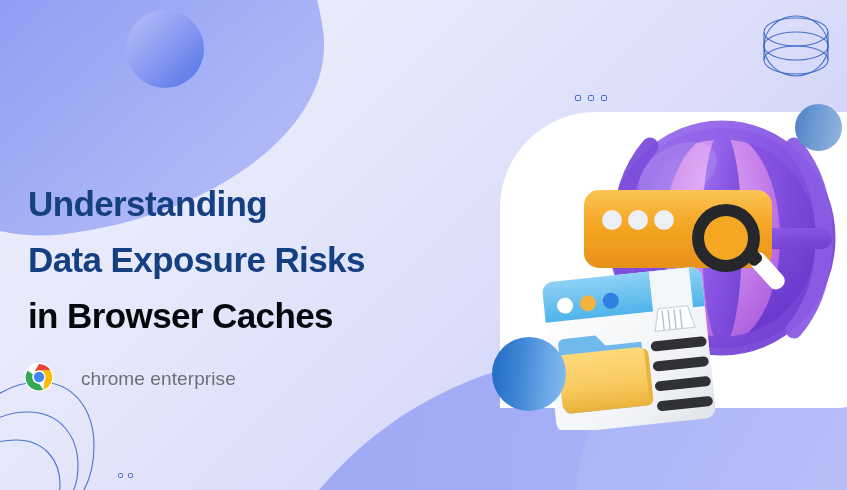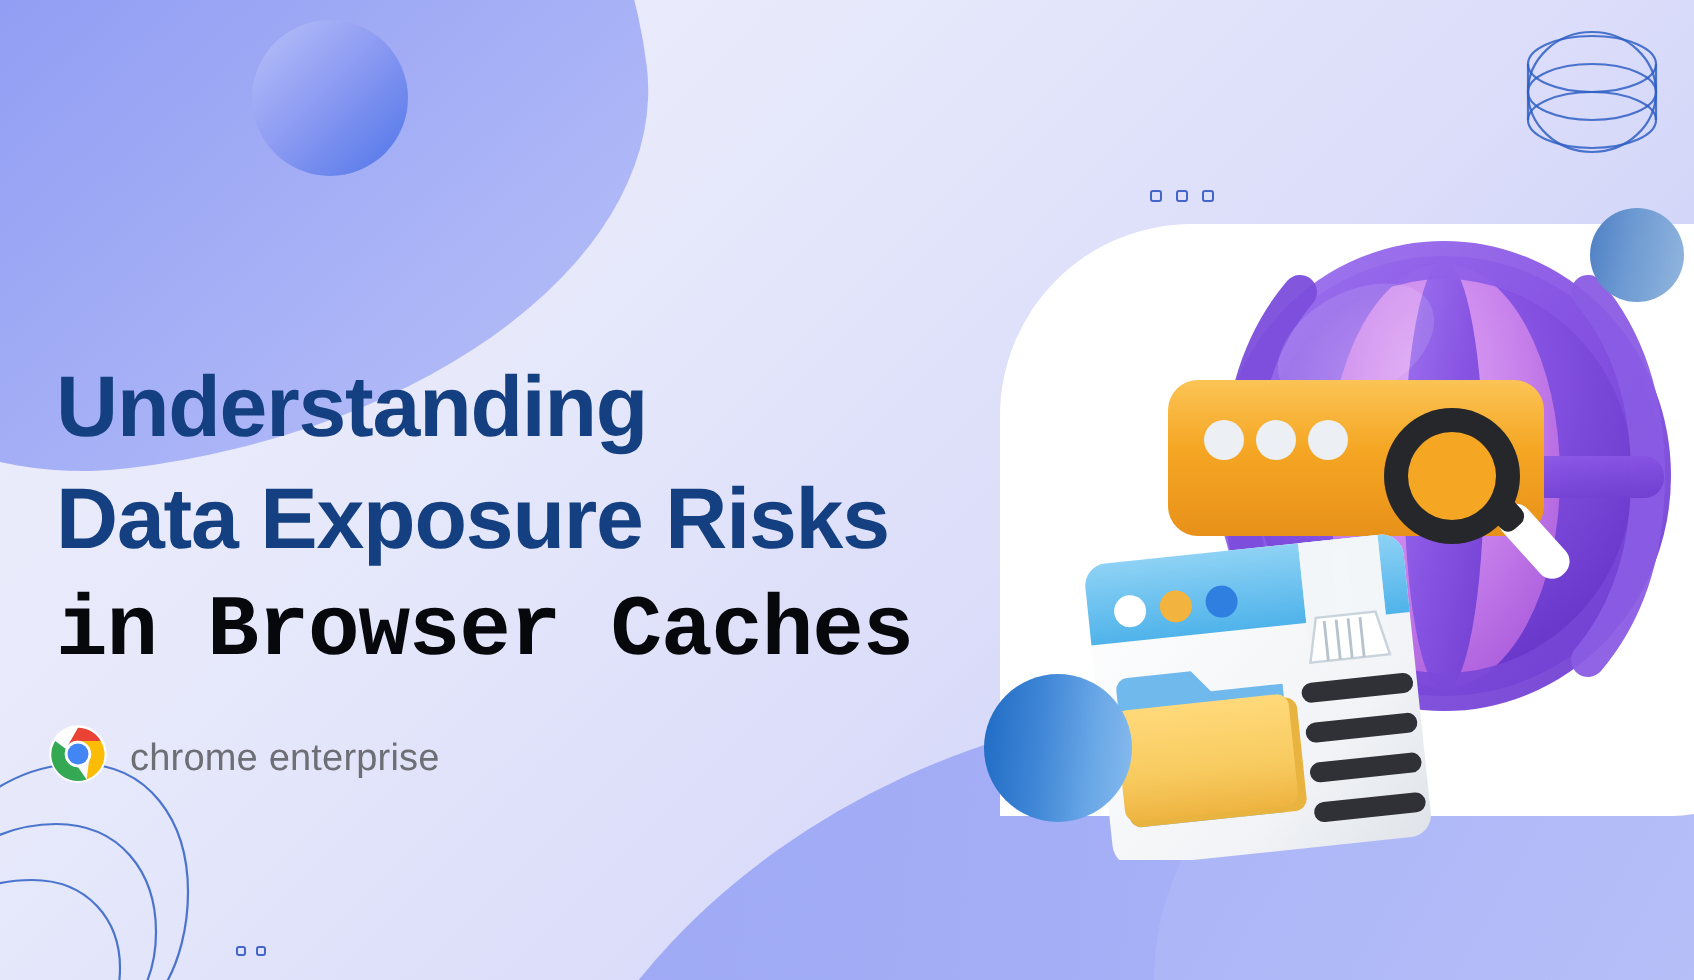--- a/index.html
+++ b/index.html
@@ -80,35 +80,35 @@
   .brand .b3{
     font-size:6.5px; font-weight:700; letter-spacing:.35px;
     opacity:.72; margin-top:2px;
   }
 
   
   .headline{
     position:absolute; left:28px; top:176px;
     z-index:6;
     font-weight:700;
-    font-size:43px;
+    font-size:35px;
     line-height:56px;
     letter-spacing:-.6px;
   }
   .headline .ln{ display:block; white-space:nowrap; }
   .headline .navy{ color:#143f80; }
-  .headline .black{ color:#07080c;font-family:Liberation Mono, monospace; }
+  .headline .black{ color:#07080c; }
 
   
   .lockup{
     position:absolute; left:24px; top:362px;
     display:flex; align-items:center; gap:11px; z-index:6;
   }
   .lockup .ce-label{
-    font-size:19px; color:#6d6f74; letter-spacing:.1px; font-weight:400;
+    font-size:19px; color:#6d6f74; letter-spacing:.1px; font-weight:400;margin-left:16px;
   }
 
   
   .panel{
     position:absolute; left:500px; top:112px;
     width:400px; height:296px;
     background:#ffffff;
     border-radius:96px 0 64px 0;
     z-index:2;
   }

